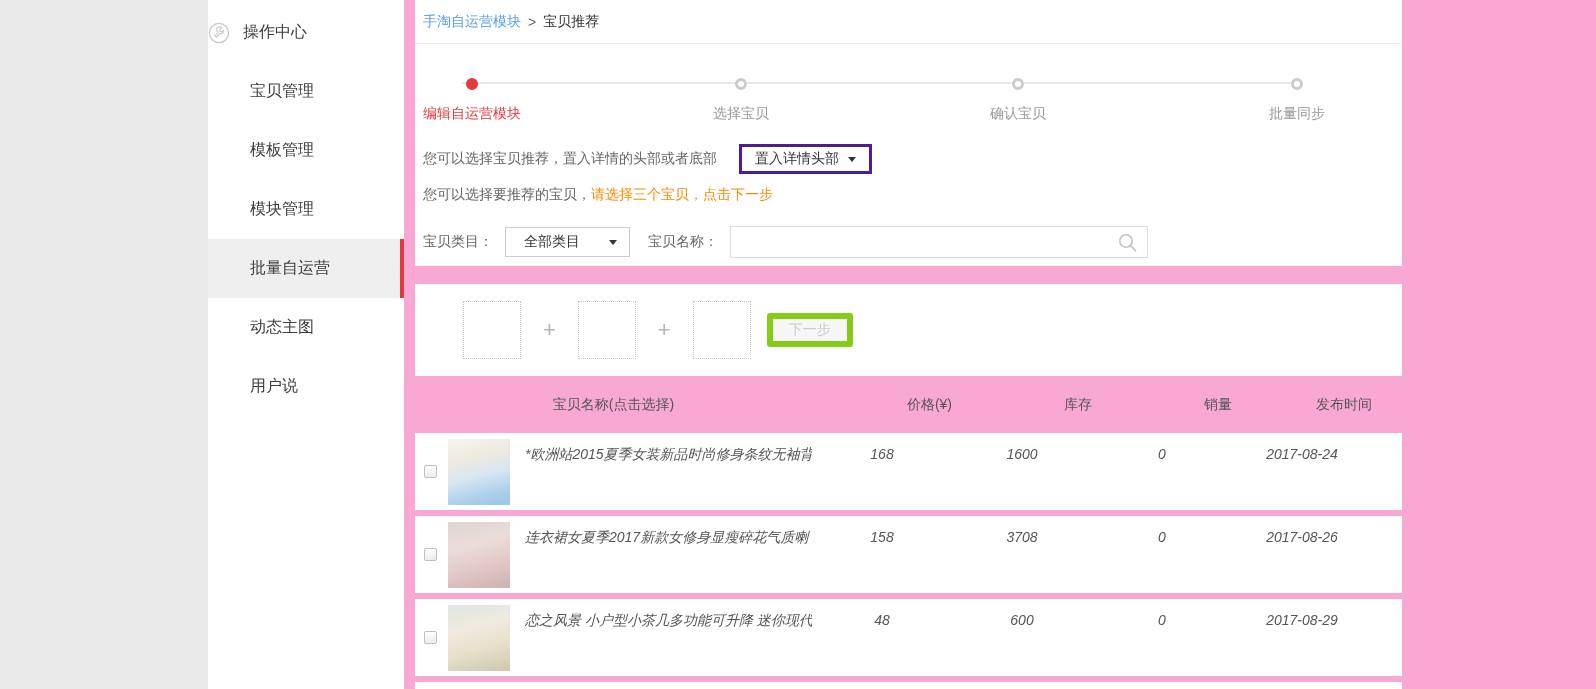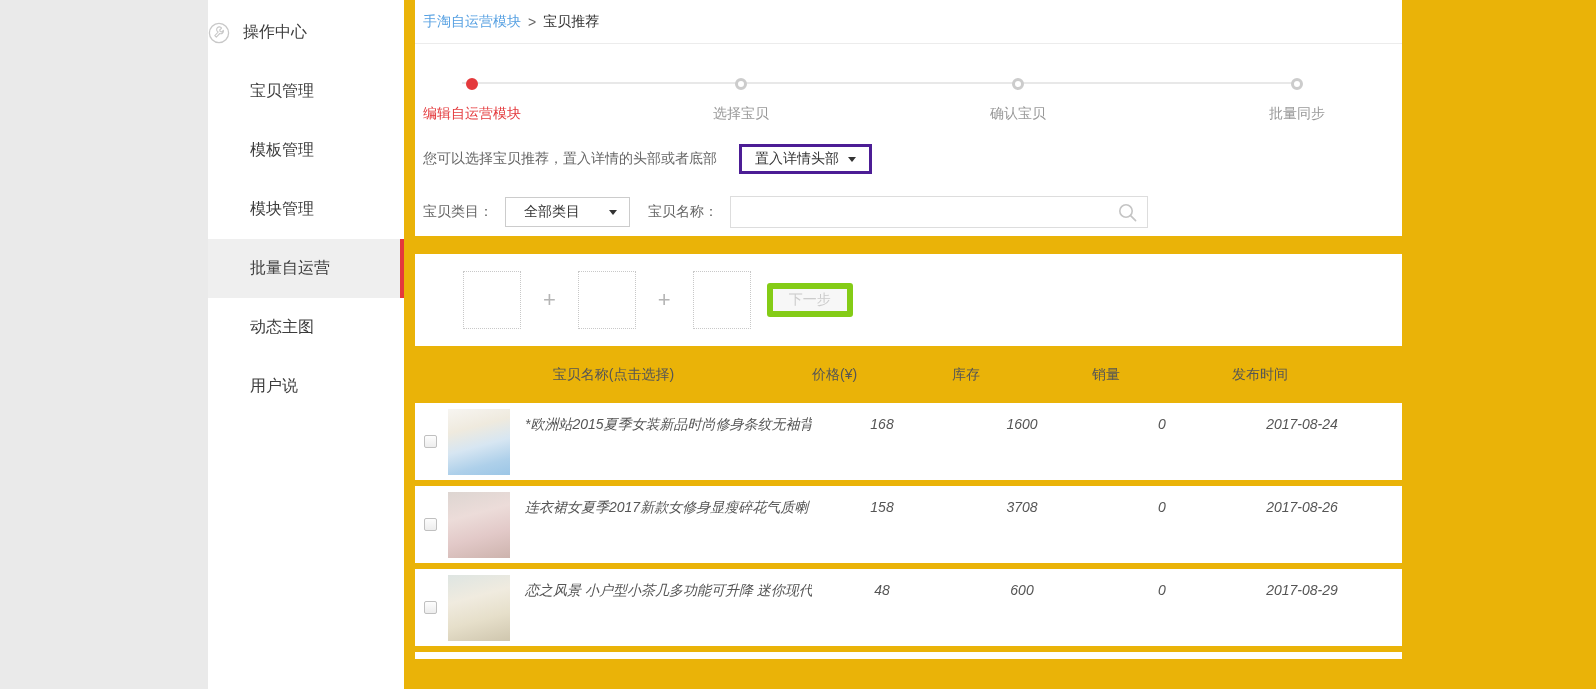--- a/index.html
+++ b/index.html
@@ -18,21 +18,21 @@
   }
   .side-item {
     height:59px; display:flex; align-items:center;
     padding-left:42px; font-size:16px; color:#3c3c3c; cursor:pointer;
     border-right:4px solid transparent;
   }
   .side-item.first { padding-left:0; }
   .side-item .icon-wrap { width:22px; height:22px; margin-right:13px; display:flex; }
   .side-item.active { background:#efefef; border-right:4px solid #e4393c; }
   
-  .main { position:absolute; left:404px; top:0; width:1192px; height:689px; background:#eab308; }
+  .main { position:absolute; left:404px; top:0; width:1192px; height:689px; background:#f9a8d4; }
   .content { position:absolute; left:11px; top:0; width:987px; }
   .card { background:#fff; }
   
   .breadcrumb {
     height:44px; display:flex; align-items:center; padding-left:8px;
     border-bottom:1px solid #ececec; font-size:14px; color:#333;
   }
   .breadcrumb .crumb-link { color:#56a0e2; cursor:pointer; text-decoration:none; }
   .breadcrumb .crumb-sep { margin:0 7px; color:#666; }
   
@@ -71,21 +71,21 @@
   .picker-card { margin-top:18px; height:92px; display:flex; align-items:center; padding-left:48px; }
   .slot { width:58px; height:58px; border:1px dotted #c8c8c8; background:#fff; }
   .plus { margin:0 22px; font-size:22px; color:#b5b5b5; font-weight:400; }
   .next-btn {
     margin-left:16px; width:86px; height:34px; background:#f7f7f7; border:6px solid #84cc16;
     border-radius:3px; color:#ccc; font-size:14px; cursor:default;
   }
   
   .tbl-header { height:57px; display:flex; align-items:center; padding-right:30px; font-size:14px; color:#555; }
   .th-name { width:397px; text-align:center; }
-  .th-col { width:140px; text-align:left; }
+  .th-col { width:140px; text-align:right; }
   .tbl-row { background:#fff; height:77px; margin-bottom:6px; display:flex; padding-right:30px;font-style:italic; }
   .cell-check { width:24px; display:flex; align-items:center; }
   .checkbox { width:13px; height:13px; margin-left:9px; border:1px solid #c0c0c0; border-radius:2px; background:linear-gradient(#fdfdfd,#ededed); cursor:pointer; }
   .cell-img { width:74px; display:flex; align-items:center; }
   .thumb { width:62px; height:66px; margin-left:9px; cursor:pointer; }
   .cell-title { flex:1; padding:13px 0 0 12px; font-size:14px; color:#555; white-space:nowrap; overflow:hidden; cursor:pointer; }
   .cell-num { width:140px; padding-top:13px; text-align:center; font-size:14px; color:#555; }
   .row-partial { background:#fff; height:7px; }
 </style>
 </head>
@@ -161,20 +161,23 @@
     </div>
 
     <div class="hint-row1">
       <span>您可以选择宝贝推荐，置入详情的头部或者底部</span>
       <button class="dropdown-btn">
         <span>置入详情头部</span>
         <span class="caret"></span>
       </button>
     </div>
 
+    <div class="hint-row2">
+      <span>您可以选择要推荐的宝贝，</span><span class="hint-highlight">请选择三个宝贝，点击下一步</span>
+    </div>
 
     <div class="filter-row">
       <span>宝贝类目：</span>
       <div class="select-box">
         <span>全部类目</span>
         <span class="caret"></span>
       </div>
       <span class="filter-name-label">宝贝名称：</span>
       <div class="search-wrap">
         <input type="text" placeholder="" style="">

